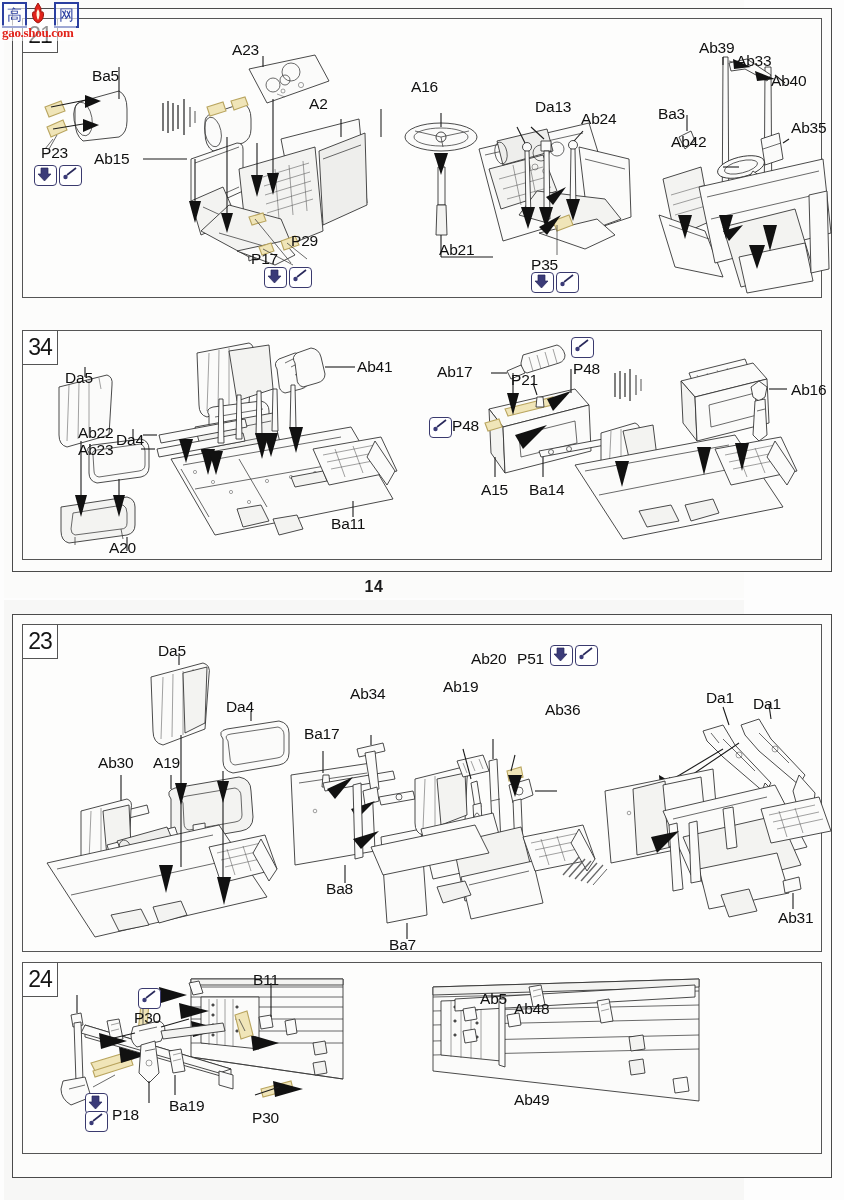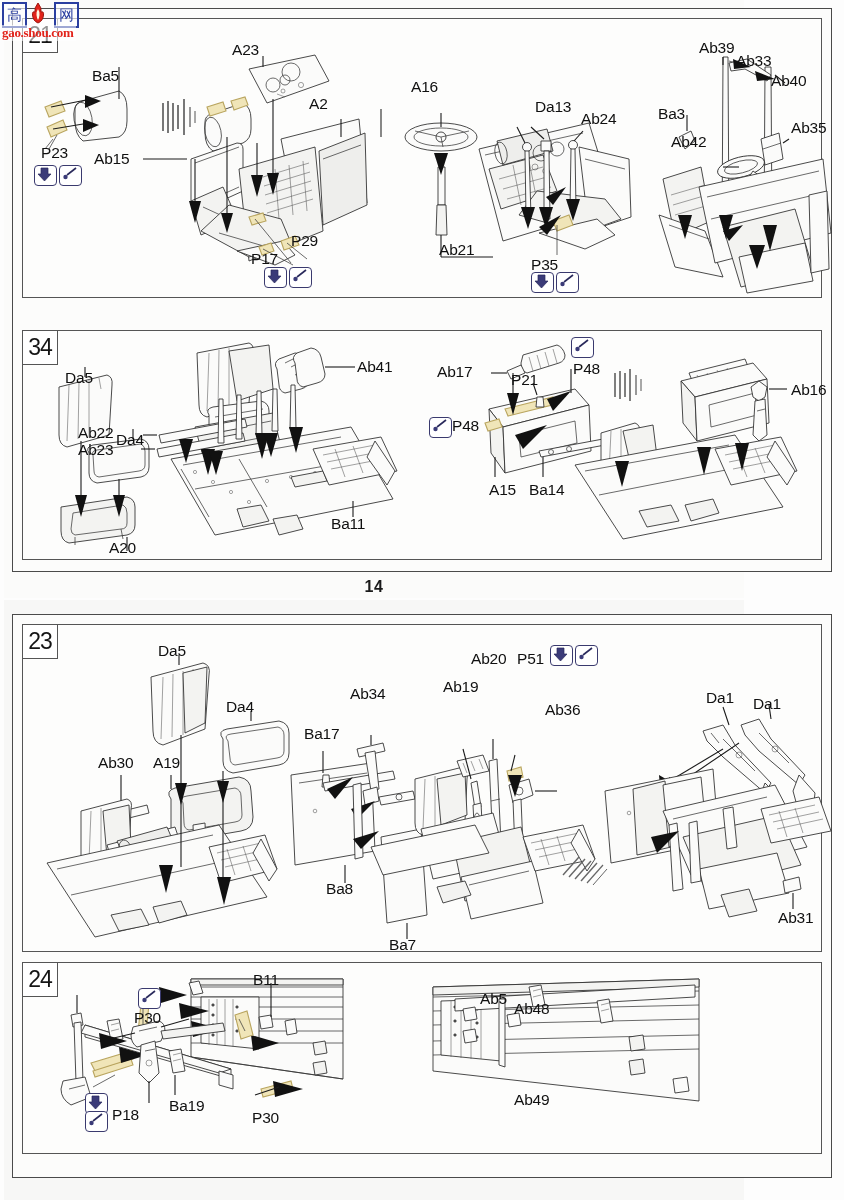--- a/index.html
+++ b/index.html
@@ -559,21 +559,21 @@
       <div class="lbl" style="left:93px;top:100px;">Da4</div>
       <div class="lbl" style="left:86px;top:208px;">A20</div>
       <div class="lbl" style="left:55px;top:93px;">Ab22</div>
       <div class="lbl" style="left:55px;top:110px;">Ab23</div>
       <div class="lbl" style="left:334px;top:27px;">Ab41</div>
       <div class="lbl" style="left:308px;top:184px;">Ba11</div>
       <div class="lbl" style="left:414px;top:32px;">Ab17</div>
       <div class="lbl" style="left:488px;top:40px;">P21</div>
       <div class="lbl" style="left:550px;top:29px;">P48</div>
       <div class="lbl" style="left:429px;top:86px;">P48</div>
-      <div class="lbl" style="left:458px;top:150px;margin-left:8px;">A15</div>
+      <div class="lbl" style="left:458px;top:150px;">A15</div>
       <div class="lbl" style="left:506px;top:150px;">Ba14</div>
       <div class="lbl" style="left:768px;top:50px;">Ab16</div>
 
       <div class="badge" style="left:548px;top:6px;">
         <svg width="19" height="17" viewBox="0 0 19 17">
             <path d="M16 2 L7 9" stroke="#2a2a5c" stroke-width="1.6" fill="none"></path>
             <circle cx="5.5" cy="11" r="2.2" fill="#3b3b78"></circle>
           </svg>
       </div>
       <div class="badge" style="left:406px;top:86px;">

